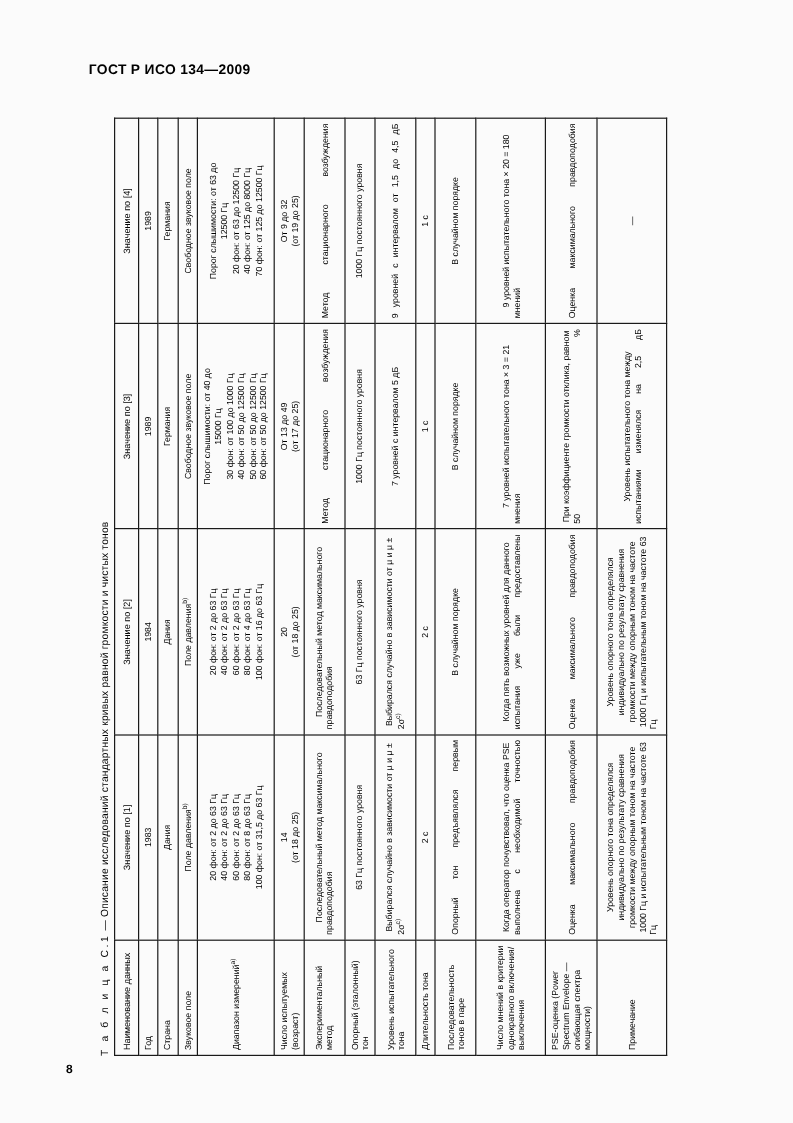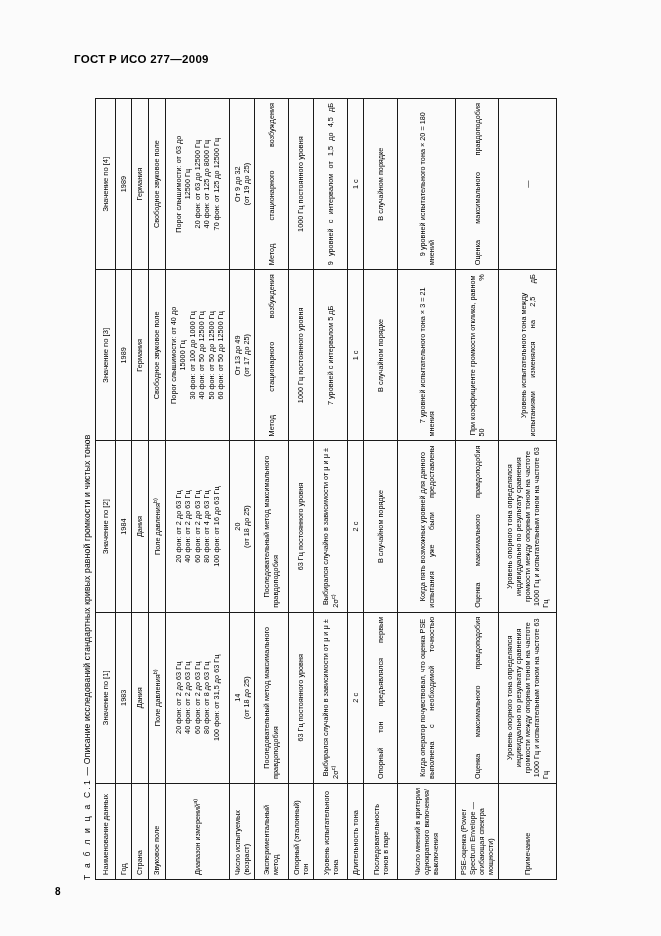--- a/index.html
+++ b/index.html
@@ -97,21 +97,21 @@
   .tall { height: 34px; }
   .taller { height: 58px; }
   .rangecell { line-height: 1.3; }
   .dash { letter-spacing: 0; }
 </style>
 </head>
 <body>
 
 <div class="page">
 
-  <div class="doc-header">ГОСТ Р ИСО 277—2009</div>
+  <div class="doc-header">ГОСТ Р ИСО 134—2009</div>
 
   <div class="page-number">8</div>
 
   <div class="rot-wrap">
 
     <div class="tbl-caption">
       <span class="sp">Т а б л и ц а   С.1</span>
       <span>— Описание исследований стандартных кривых равной громкости и чистых тонов</span>
     </div>
 

